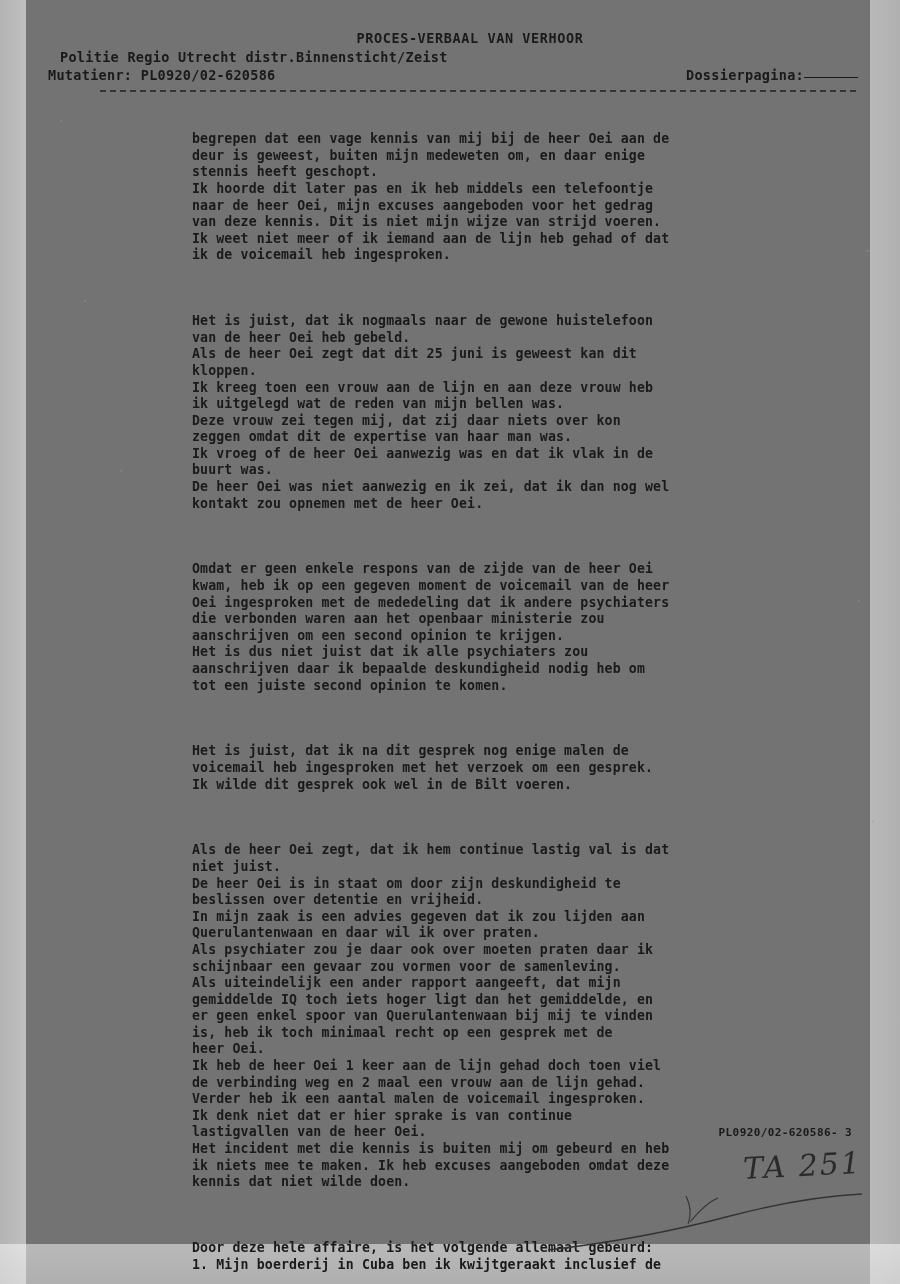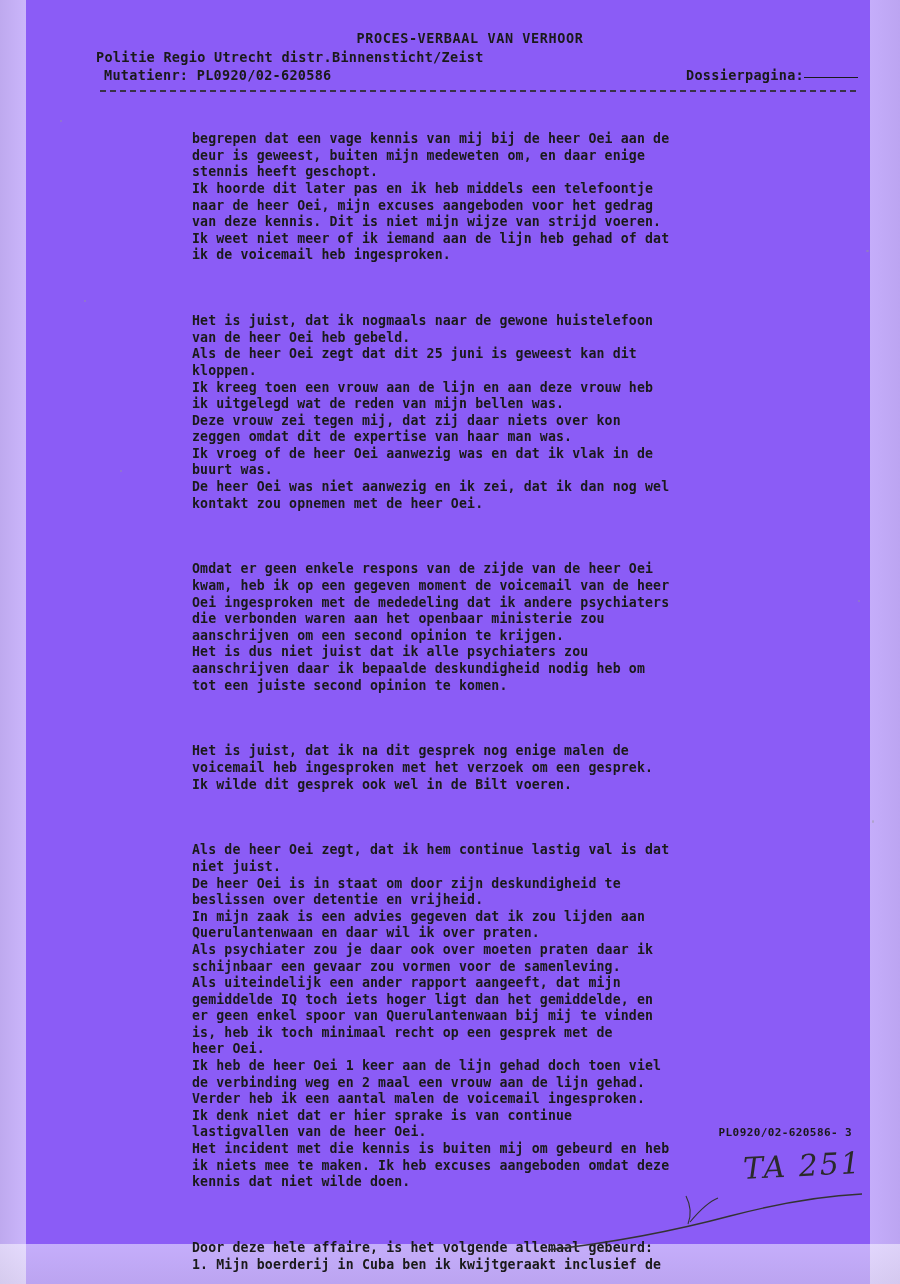--- a/index.html
+++ b/index.html
@@ -4,21 +4,21 @@
 <style>
   html, body {
     margin: 0;
     padding: 0;
     background: #ffffff;
   }
   .page {
     position: relative;
     width: 900px;
     height: 1284px;
-    background: #8b5cf6;
+    background: #737373;
     overflow: hidden;
     font-family: "DejaVu Sans Mono", monospace;
     color: #1a1a1a;
   }
   
   .scan-edge-left {
     position: absolute;
     left: 0; top: 0;
     width: 26px; height: 1284px;
     background: linear-gradient(to right, #e8e8e8, #ffffff);
@@ -49,27 +49,27 @@
     text-align: center;
     font-size: 13.5px;
     font-weight: bold;
     letter-spacing: 0.6px;
     padding-left: 40px;
   }
   .header-line {
     font-size: 13.5px;
     font-weight: bold;
     letter-spacing: 0.3px;
-    margin-left: 96px;
+    margin-left: 60px;
     margin-top: 3px;
     white-space: pre;
   }
   .header-row2 {
     display: flex;
-    margin-left: 104px;
+    margin-left: 48px;
     margin-top: 2px;
     font-size: 13.5px;
     font-weight: bold;
     letter-spacing: 0.3px;
     text-align: right;
   }
   .dossier {
     margin-left: auto;
     margin-right: 42px;
     font-weight: bold;

